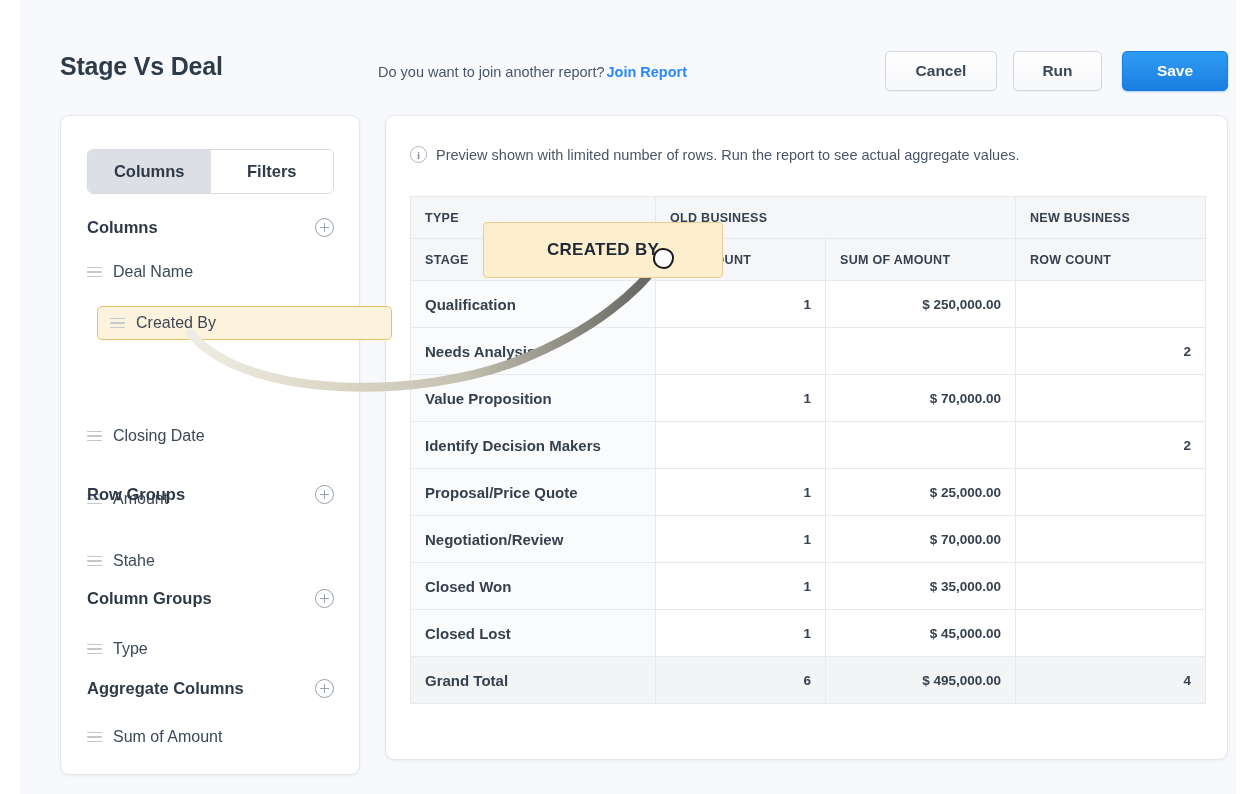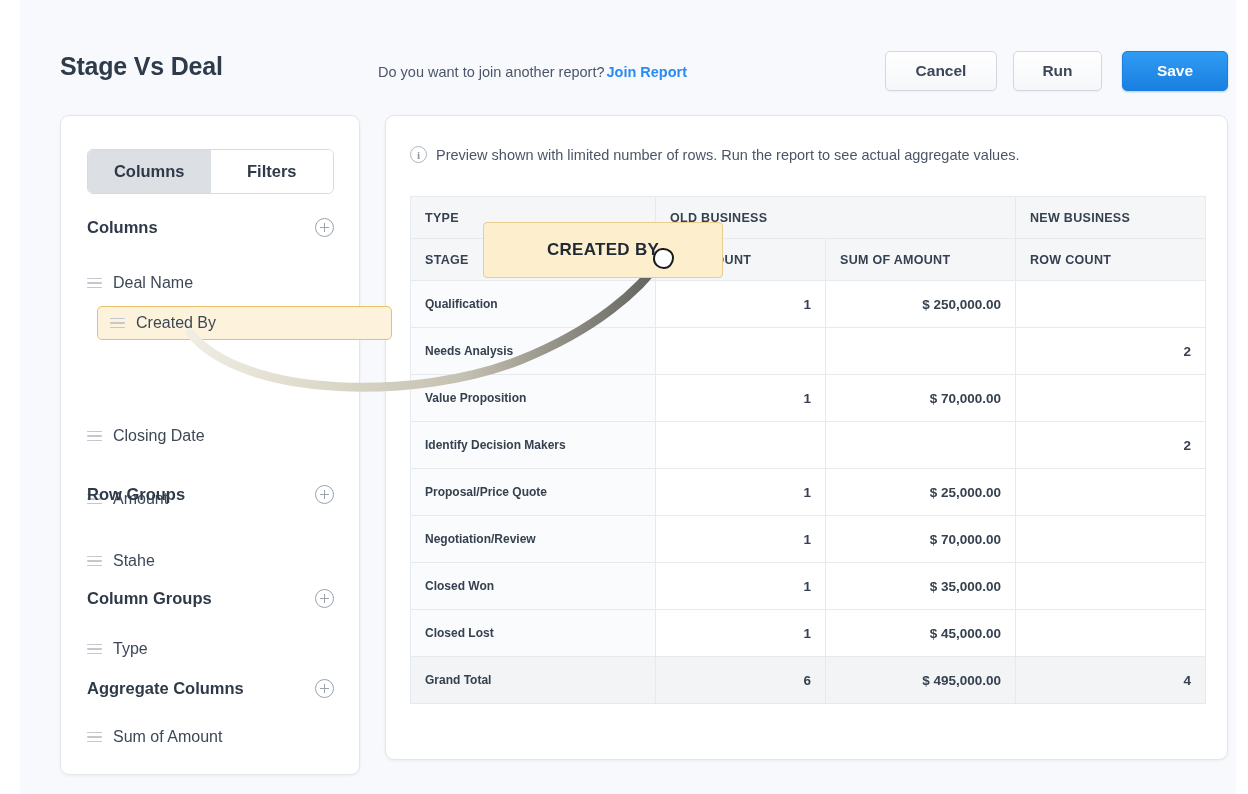--- a/index.html
+++ b/index.html
@@ -165,21 +165,21 @@
     background: #f4f6f8;
     font-size: 12.5px;
     font-weight: bold;
     letter-spacing: 0.3px;
     text-align: left;
     height: 42px;
   }
   table.report td.stage {
     background: #fafbfc;
     font-weight: bold;
-    font-size: 12px;
+    font-size: 15px;
     text-align: left;
   }
   table.report td.num {
     background: #ffffff;
     text-align: right;
     font-weight: bold;
   }
   tr.total td { background: #f2f4f6 !important; font-weight: bold; }
 
   .col-stage { width: 245px; }
@@ -237,21 +237,21 @@
     <div class="tabs">
       <div class="tab active">Columns</div>
       <div class="tab inactive">Filters</div>
     </div>
 
     <div class="group-head" style="top:102px;">
       <span>Columns</span>
       <span class="plus-icon"></span>
     </div>
 
-    <div class="field-row" style="top:154px;text-align:center;">
+    <div class="field-row" style="top:143px;text-align:center;">
       <span class="drag-handle">
           <i></i>
           <i></i>
           <i></i>
         </span>
       <span>Deal Name</span>
     </div>
 
     <div class="field-row highlight" style="top:190px;">
       <span class="drag-handle">

